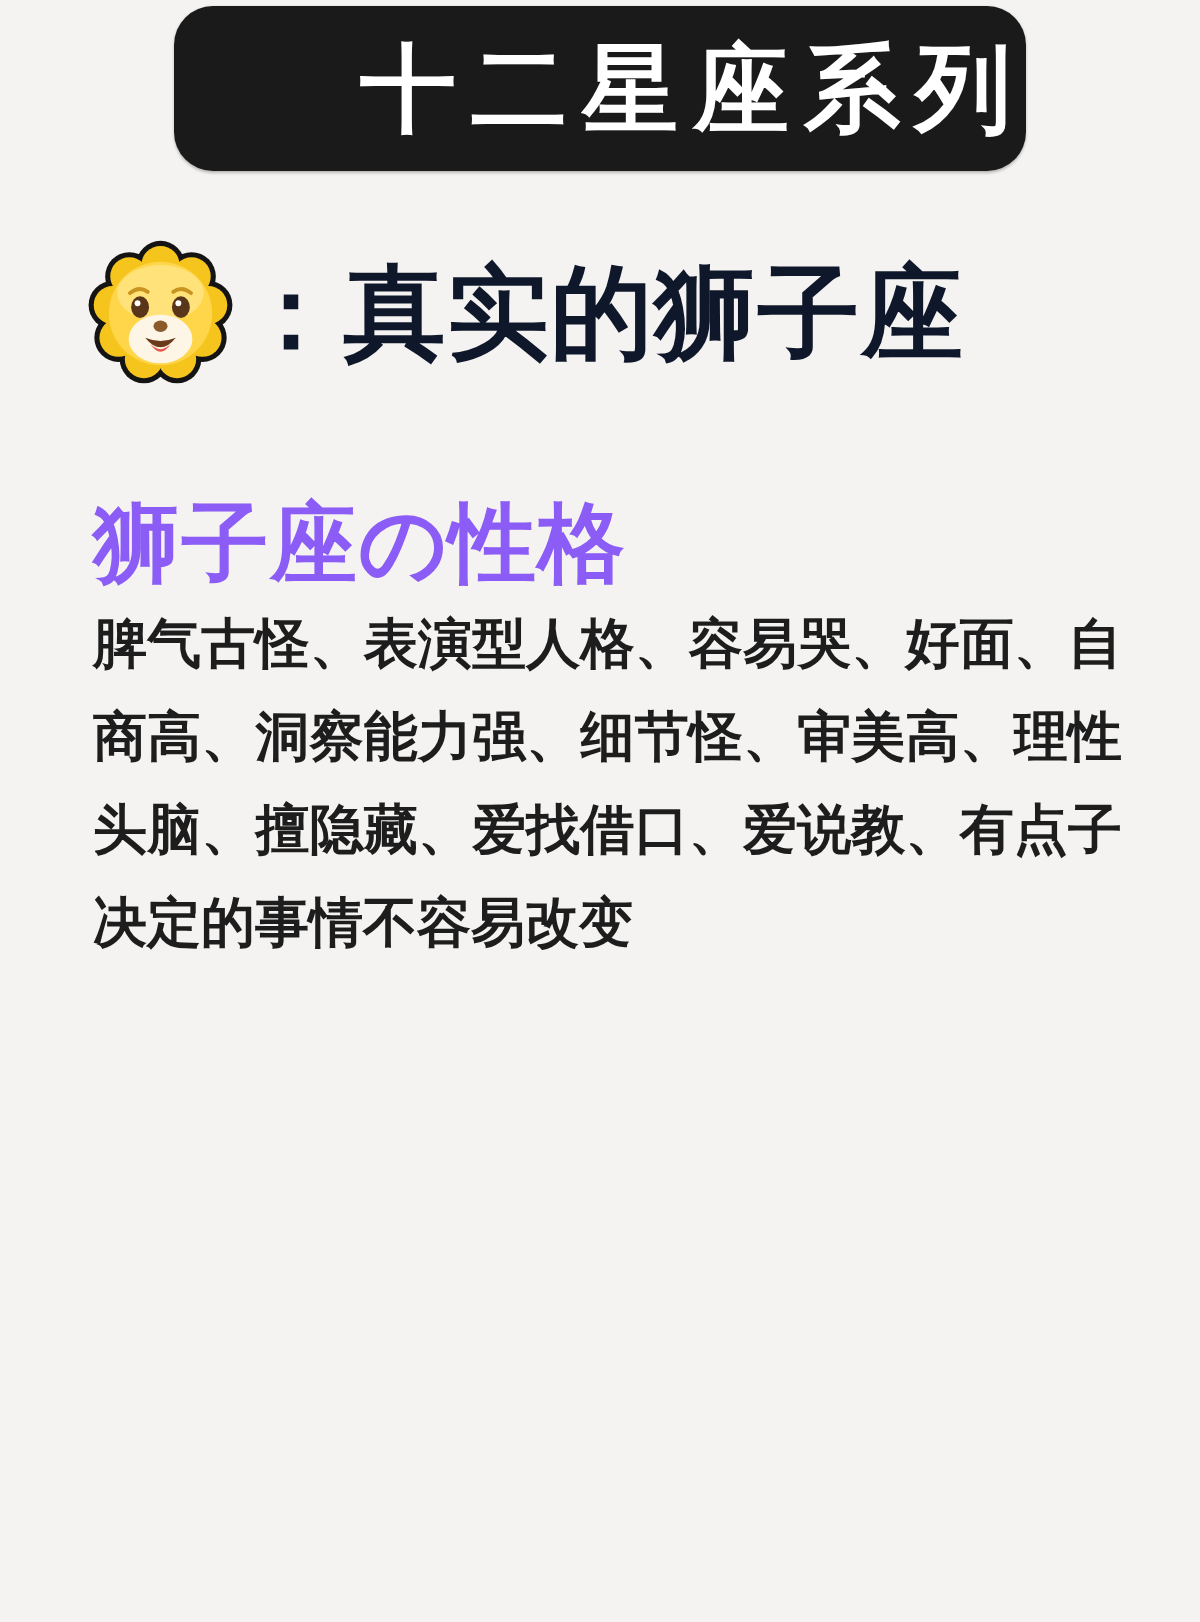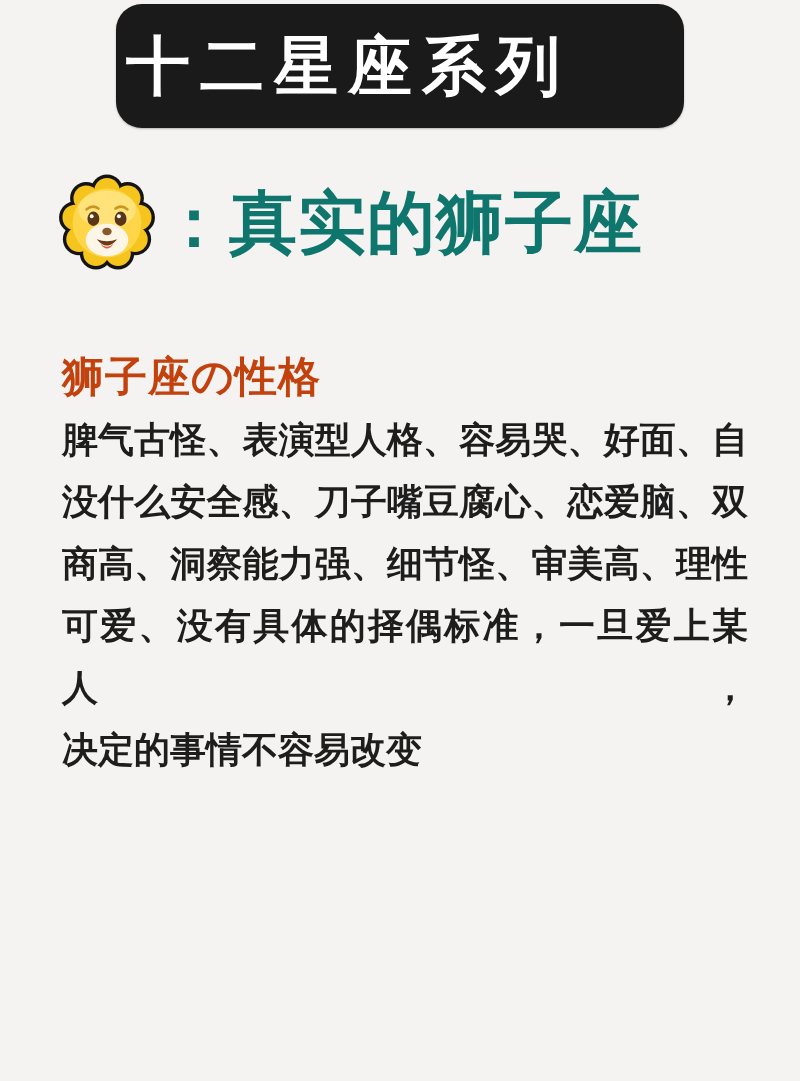--- a/index.html
+++ b/index.html
@@ -9,27 +9,27 @@
   body {
     width: 800px;
     height: 1081px;
     background: #f4f3f1;
     font-family: "Liberation Sans", "DejaVu Sans", sans-serif;
     overflow: hidden;
     position: relative;
   }
   .banner {
     width: 568px;
-    height: 124px;
+    height: 110px;
     margin: 4px auto 0 auto;
     background: #1a1a1a;
     border-radius: 26px;
     display: flex;
     align-items: center;
-    justify-content: flex-start;
+    justify-content: flex-end;
     box-shadow: 0 1px 2px rgba(0,0,0,0.25);
   }
   .banner-text {
     color: #ffffff;
     font-size: 64px;
     font-weight: 600;
     letter-spacing: 10px;
     padding-left: 10px; 
     white-space: nowrap;
   }
@@ -40,46 +40,45 @@
   }
   .emoji {
     width: 102px;
     height: 102px;
     flex: 0 0 auto;
   }
   .emoji svg { width: 102px; height: 102px; display: block; }
   .headline-text {
     font-size: 68px;
     font-weight: 900;
-    color: #0f766e;
+    color: #0f172a;
     margin-left: 2px;
     letter-spacing: 1px;
     white-space: nowrap;
   }
   .section-heading {
     margin: 80px 62px 0 62px;
-    color: #c2410c;
-    font-size: 42px;
+    color: #8b5cf6;
+    font-size: 58px;
     font-weight: 900;
     line-height: 46px;
     letter-spacing: 1px;
   }
   .body-text {
     margin: 12px 0 0 62px;
     width: 686px;
     font-size: 36px;
     font-weight: 900;
     color: #1d1d1d;
     line-height: 62px;
     font-feature-settings: "halt" 1;
   }
   .body-line {
     text-align: justify;
     text-align-last: justify;
-    font-family: Liberation Mono, monospace;
   }
   .body-line.last {
     text-align-last: left;
   }
 </style>
 </head>
 <body>
 
 <div class="banner">
   <div class="banner-text">十二星座系列</div>
@@ -133,17 +132,16 @@
       <path d="M52 84 Q60 92 68 84 Q60 96 52 84 Z" fill="#e2574c"></path>
     </svg>
   </div>
   <div class="headline-text">：真实的狮子座</div>
 </div>
 
 <div class="section-heading">狮子座の性格</div>
 
 <div class="body-text">
   <div class="body-line">脾气古怪、表演型人格、容易哭、好面、自</div>
-  <div class="body-line">没什么安全感、刀子嘴豆腐心、恋爱脑、双</div>
   <div class="body-line">商高、洞察能力强、细节怪、审美高、理性</div>
-  <div class="body-line">可爱、没有具体的择偶标准，一旦爱上某人，</div>
+  <div class="body-line">头脑、擅隐藏、爱找借口、爱说教、有点子</div>
   <div class="body-line last">决定的事情不容易改变</div>
 </div>
 
 </body></html>

